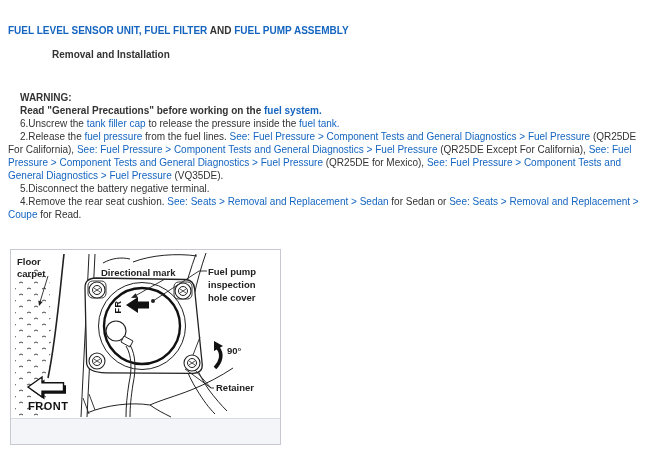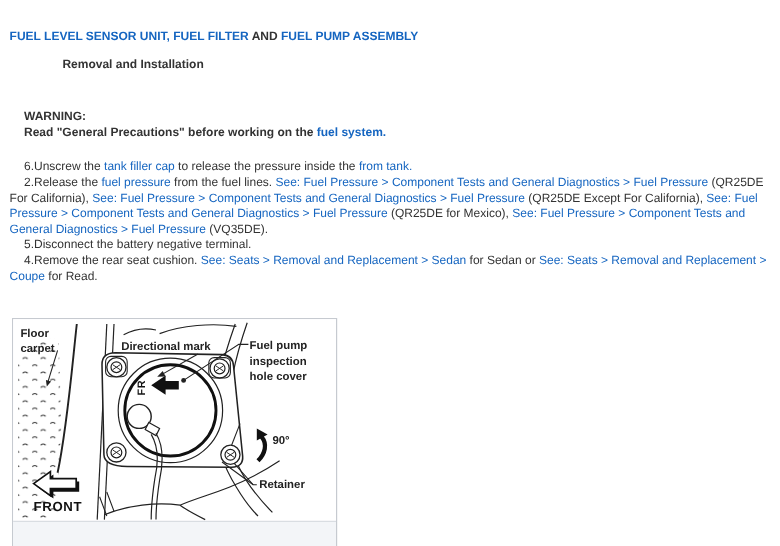--- a/index.html
+++ b/index.html
@@ -5,21 +5,21 @@
   html,body{margin:0;padding:0;}
   body{
     width:650px;height:455px;background:#ffffff;overflow:hidden;
     font-family:"Liberation Sans",sans-serif;font-size:10px;line-height:13px;color:#333333;
   }
   .page{padding:3px 4px 0 8px;}
   .lnk{color:#1565c0;}
   .title{font-weight:700;margin-top:21px;}
   .subtitle{font-weight:700;margin-top:11px;padding-left:44px;}
   .removal{font-weight:700;margin:27px 0 0 6px;letter-spacing:.2px;}
-  .warning{font-weight:700;margin:30px 0 16px 12px;}
+  .warning{font-weight:700;margin:30px 0 0 12px;}
   .warning div{margin:0;}
   .steps{margin:0;}
   .step{margin:0;text-indent:12px;}
   .figure{margin:28px 0 0 2px;width:269px;border:1px solid #c6cad0;background:#fff;}
   .fig-canvas{display:block;background:#fff;}
   .fig-footer{
     height:25px;background:#f3f5f8;border-top:1px solid #d9dde2;
     display:flex;align-items:center;justify-content:space-between;padding:0 8px;
     font-size:11px;line-height:11px;
   }
@@ -37,21 +37,21 @@
 
   <div class="subtitle">Removal and Installation</div>
 
 
   <div class="warning">
     <div>WARNING:</div>
     <div><span>Read "General Precautions" before working on the </span><span class="lnk">fuel system.</span></div>
   </div>
 
   <div class="steps">
-    <p class="step"><span>6.Unscrew the </span><span class="lnk">tank filler cap</span><span> to release the pressure inside the </span><span class="lnk">from tank.</span></p>
+    <p class="step"><span>6.Unscrew the </span><span class="lnk">tank filler cap</span><span> to release the pressure inside the </span><span class="lnk">fuel tank.</span></p>
     <p class="step"><span>2.Release the </span><span class="lnk">fuel pressure</span><span> from the fuel lines. </span><span class="lnk">See: Fuel Pressure &gt; Component Tests and General Diagnostics &gt; Fuel Pressure</span><span> (QR25DE For California), </span><span class="lnk">See: Fuel Pressure &gt; Component Tests and General Diagnostics &gt; Fuel Pressure</span><span> (QR25DE Except For California), </span><span class="lnk">See: Fuel Pressure &gt; Component Tests and General Diagnostics &gt; Fuel Pressure</span><span> (QR25DE for Mexico), </span><span class="lnk">See: Fuel Pressure &gt; Component Tests and General Diagnostics &gt; Fuel Pressure</span><span> (VQ35DE).</span></p>
     <p class="step"><span>5.Disconnect the battery negative terminal.</span></p>
     <p class="step"><span>4.Remove the rear seat cushion. </span><span class="lnk">See: Seats &gt; Removal and Replacement &gt; Sedan</span><span> for Sedan or </span><span class="lnk">See: Seats &gt; Removal and Replacement &gt; Coupe</span><span> for Read.</span></p>
   </div>
 
   <div class="figure">
     <svg class="fig-canvas" width="269" height="168" viewBox="0 0 269 168">
       <defs>
         <pattern id="carpet" width="15" height="12" patternUnits="userSpaceOnUse">
           <path d="M1,3 q2,-2 4,0" stroke="#333" fill="none" stroke-width="0.9"></path>

